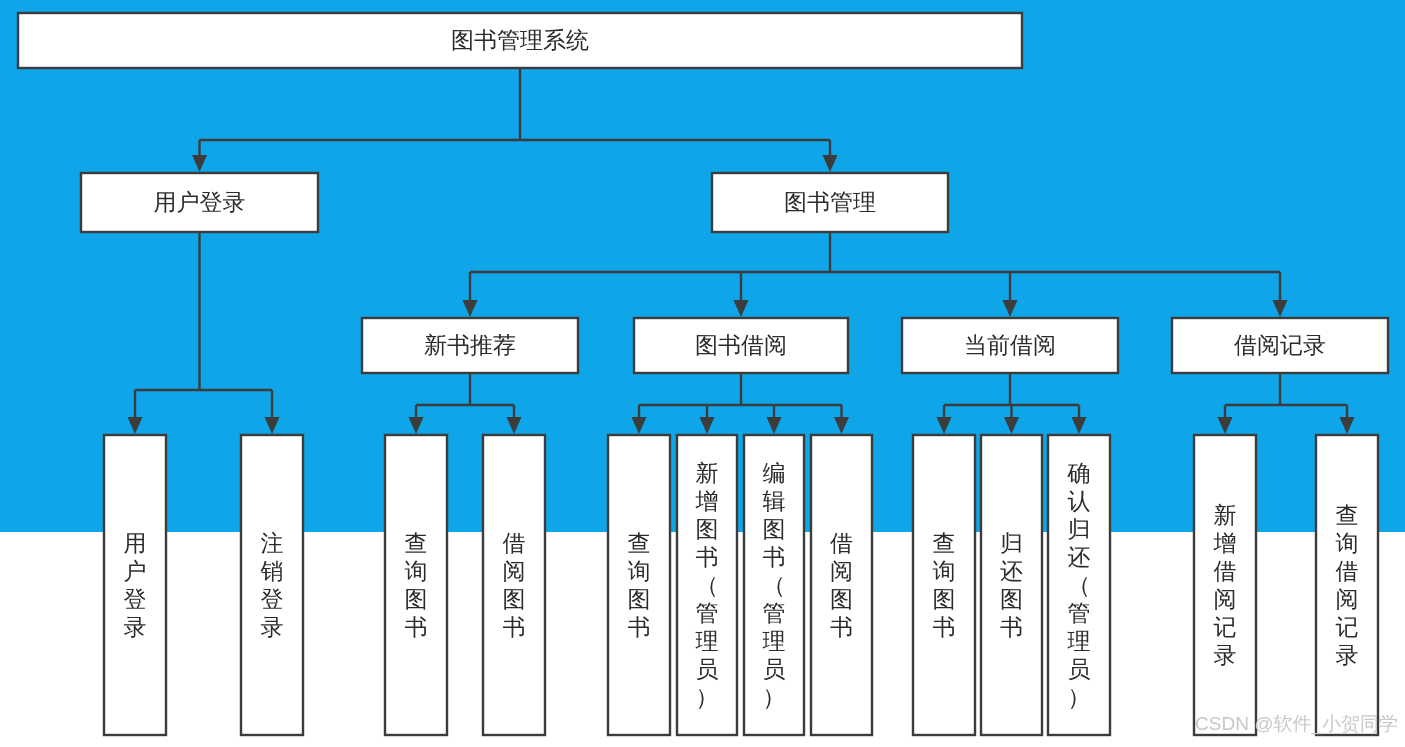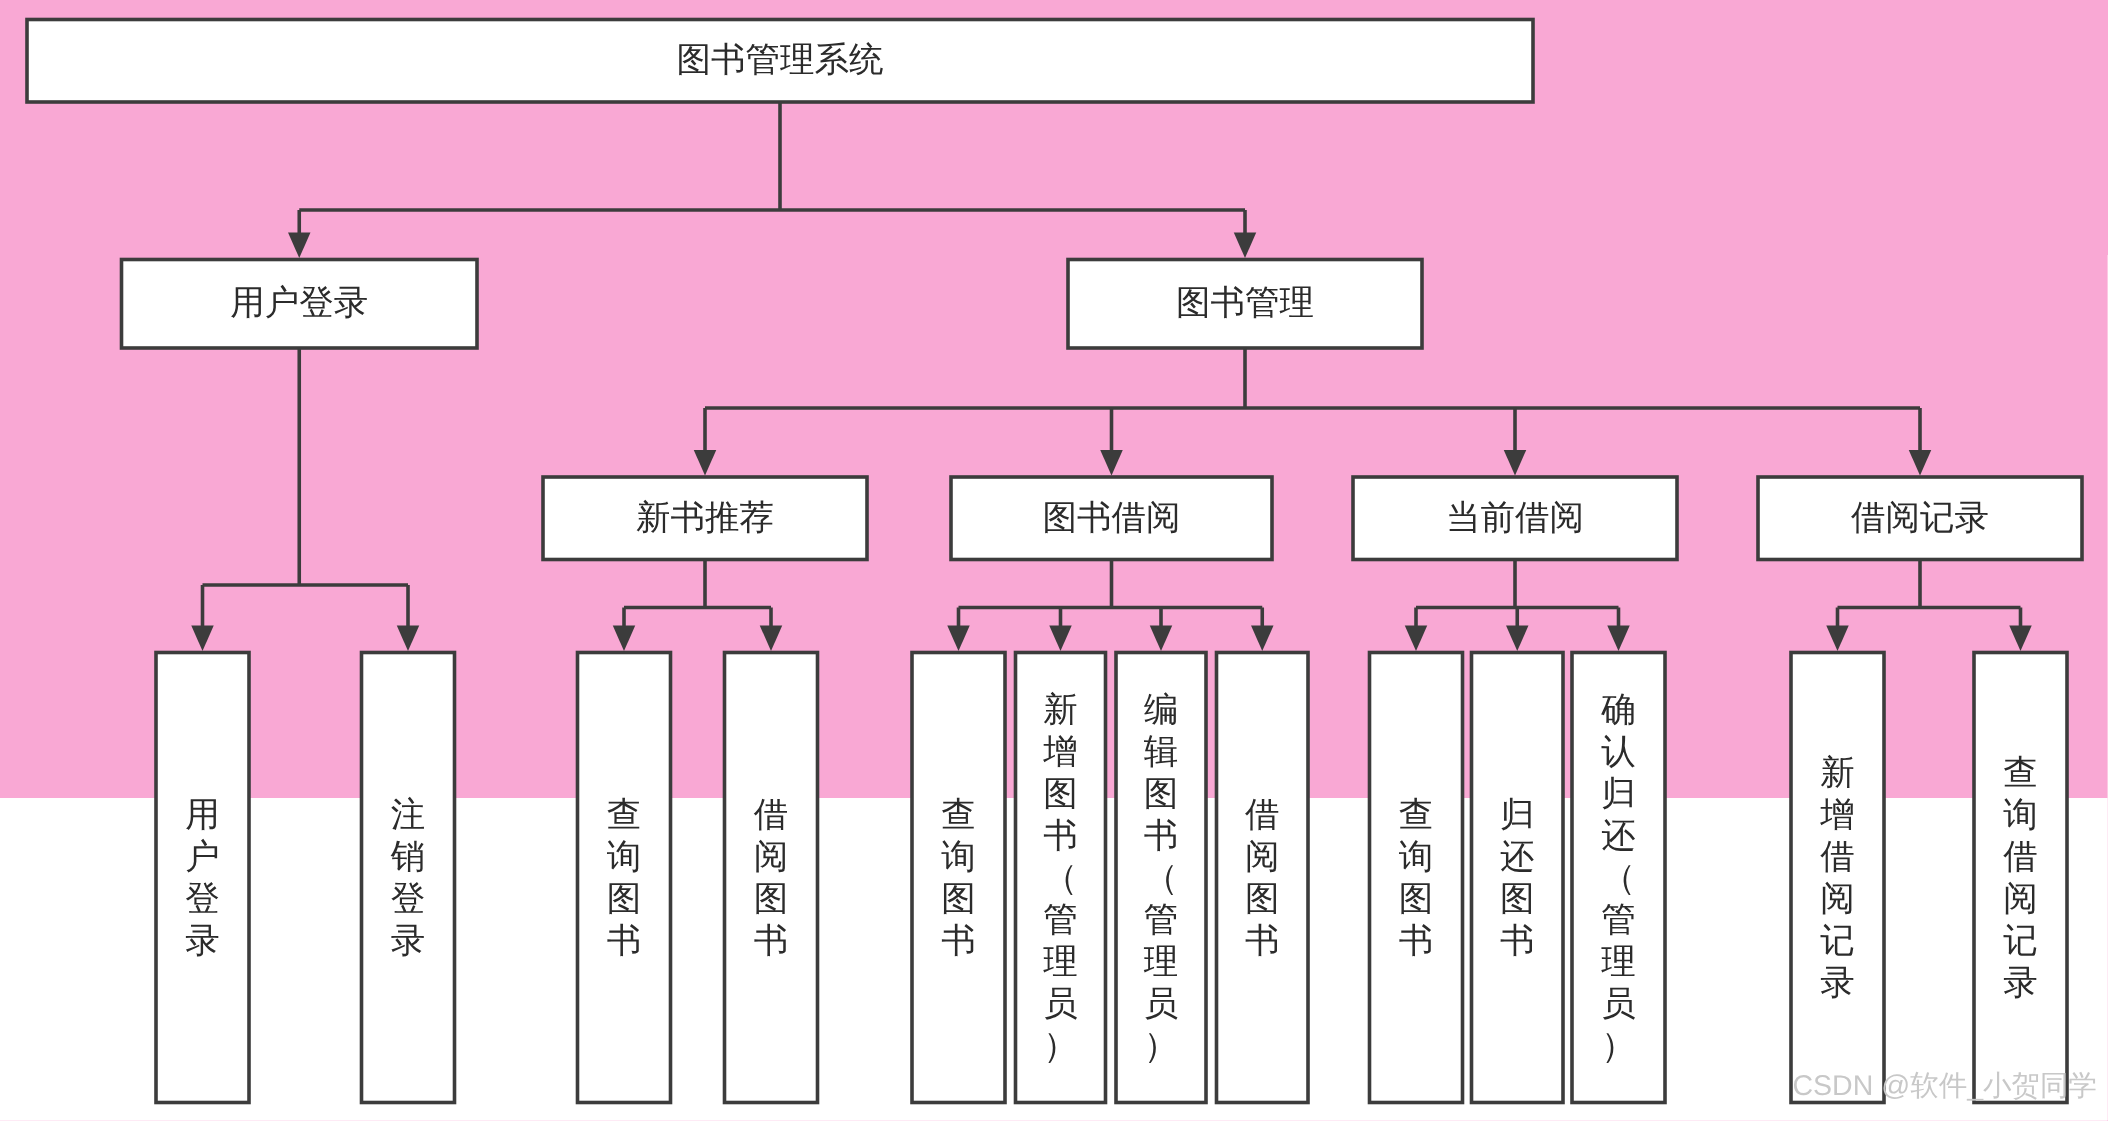--- a/index.html
+++ b/index.html
@@ -12,21 +12,21 @@
     width: 1405px;
     height: 747px;
     font-family: "Liberation Sans", "DejaVu Sans", sans-serif;
     overflow: hidden;
     position: relative;
   }
   #diagram-root {
     position: relative;
     width: 1405px;
     height: 532px;
-    background: #f9a8d4;
+    background: #0ea5e9;
   }
   svg.diagram-canvas {
     position: absolute;
     left: 0;
     top: 0;
     width: 1405px;
     height: 747px;
     display: block;
   }
   .node-box {

